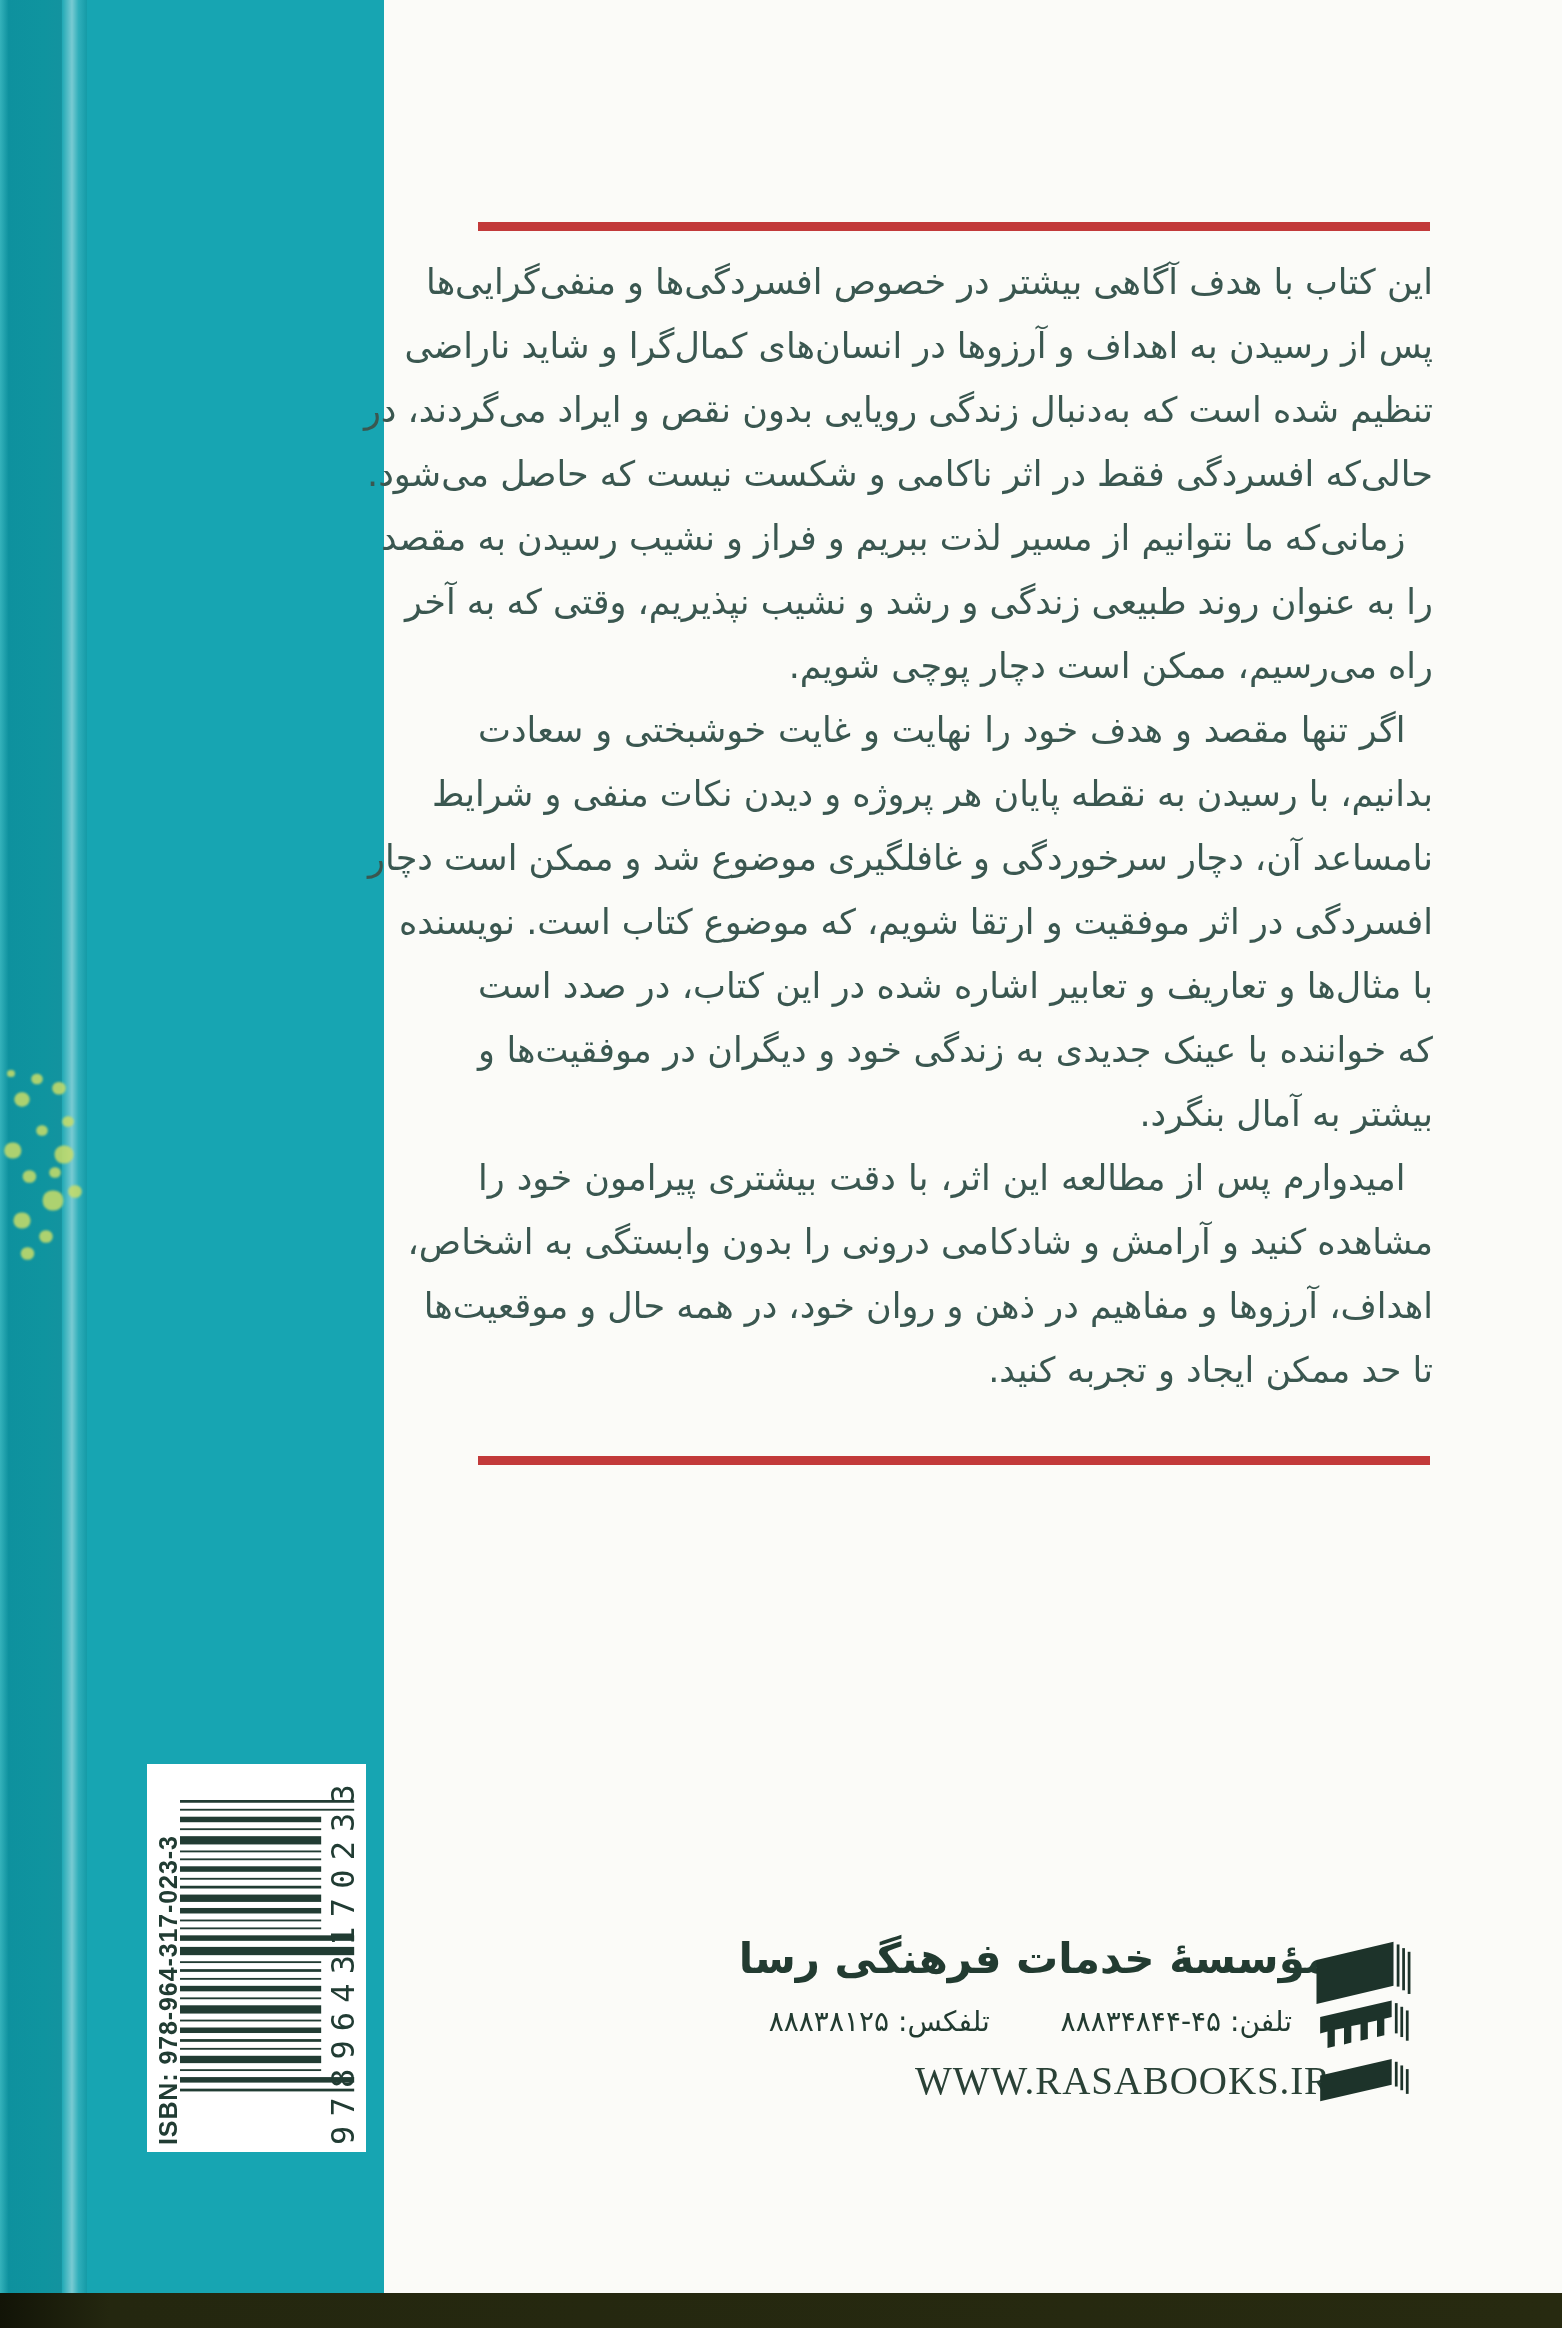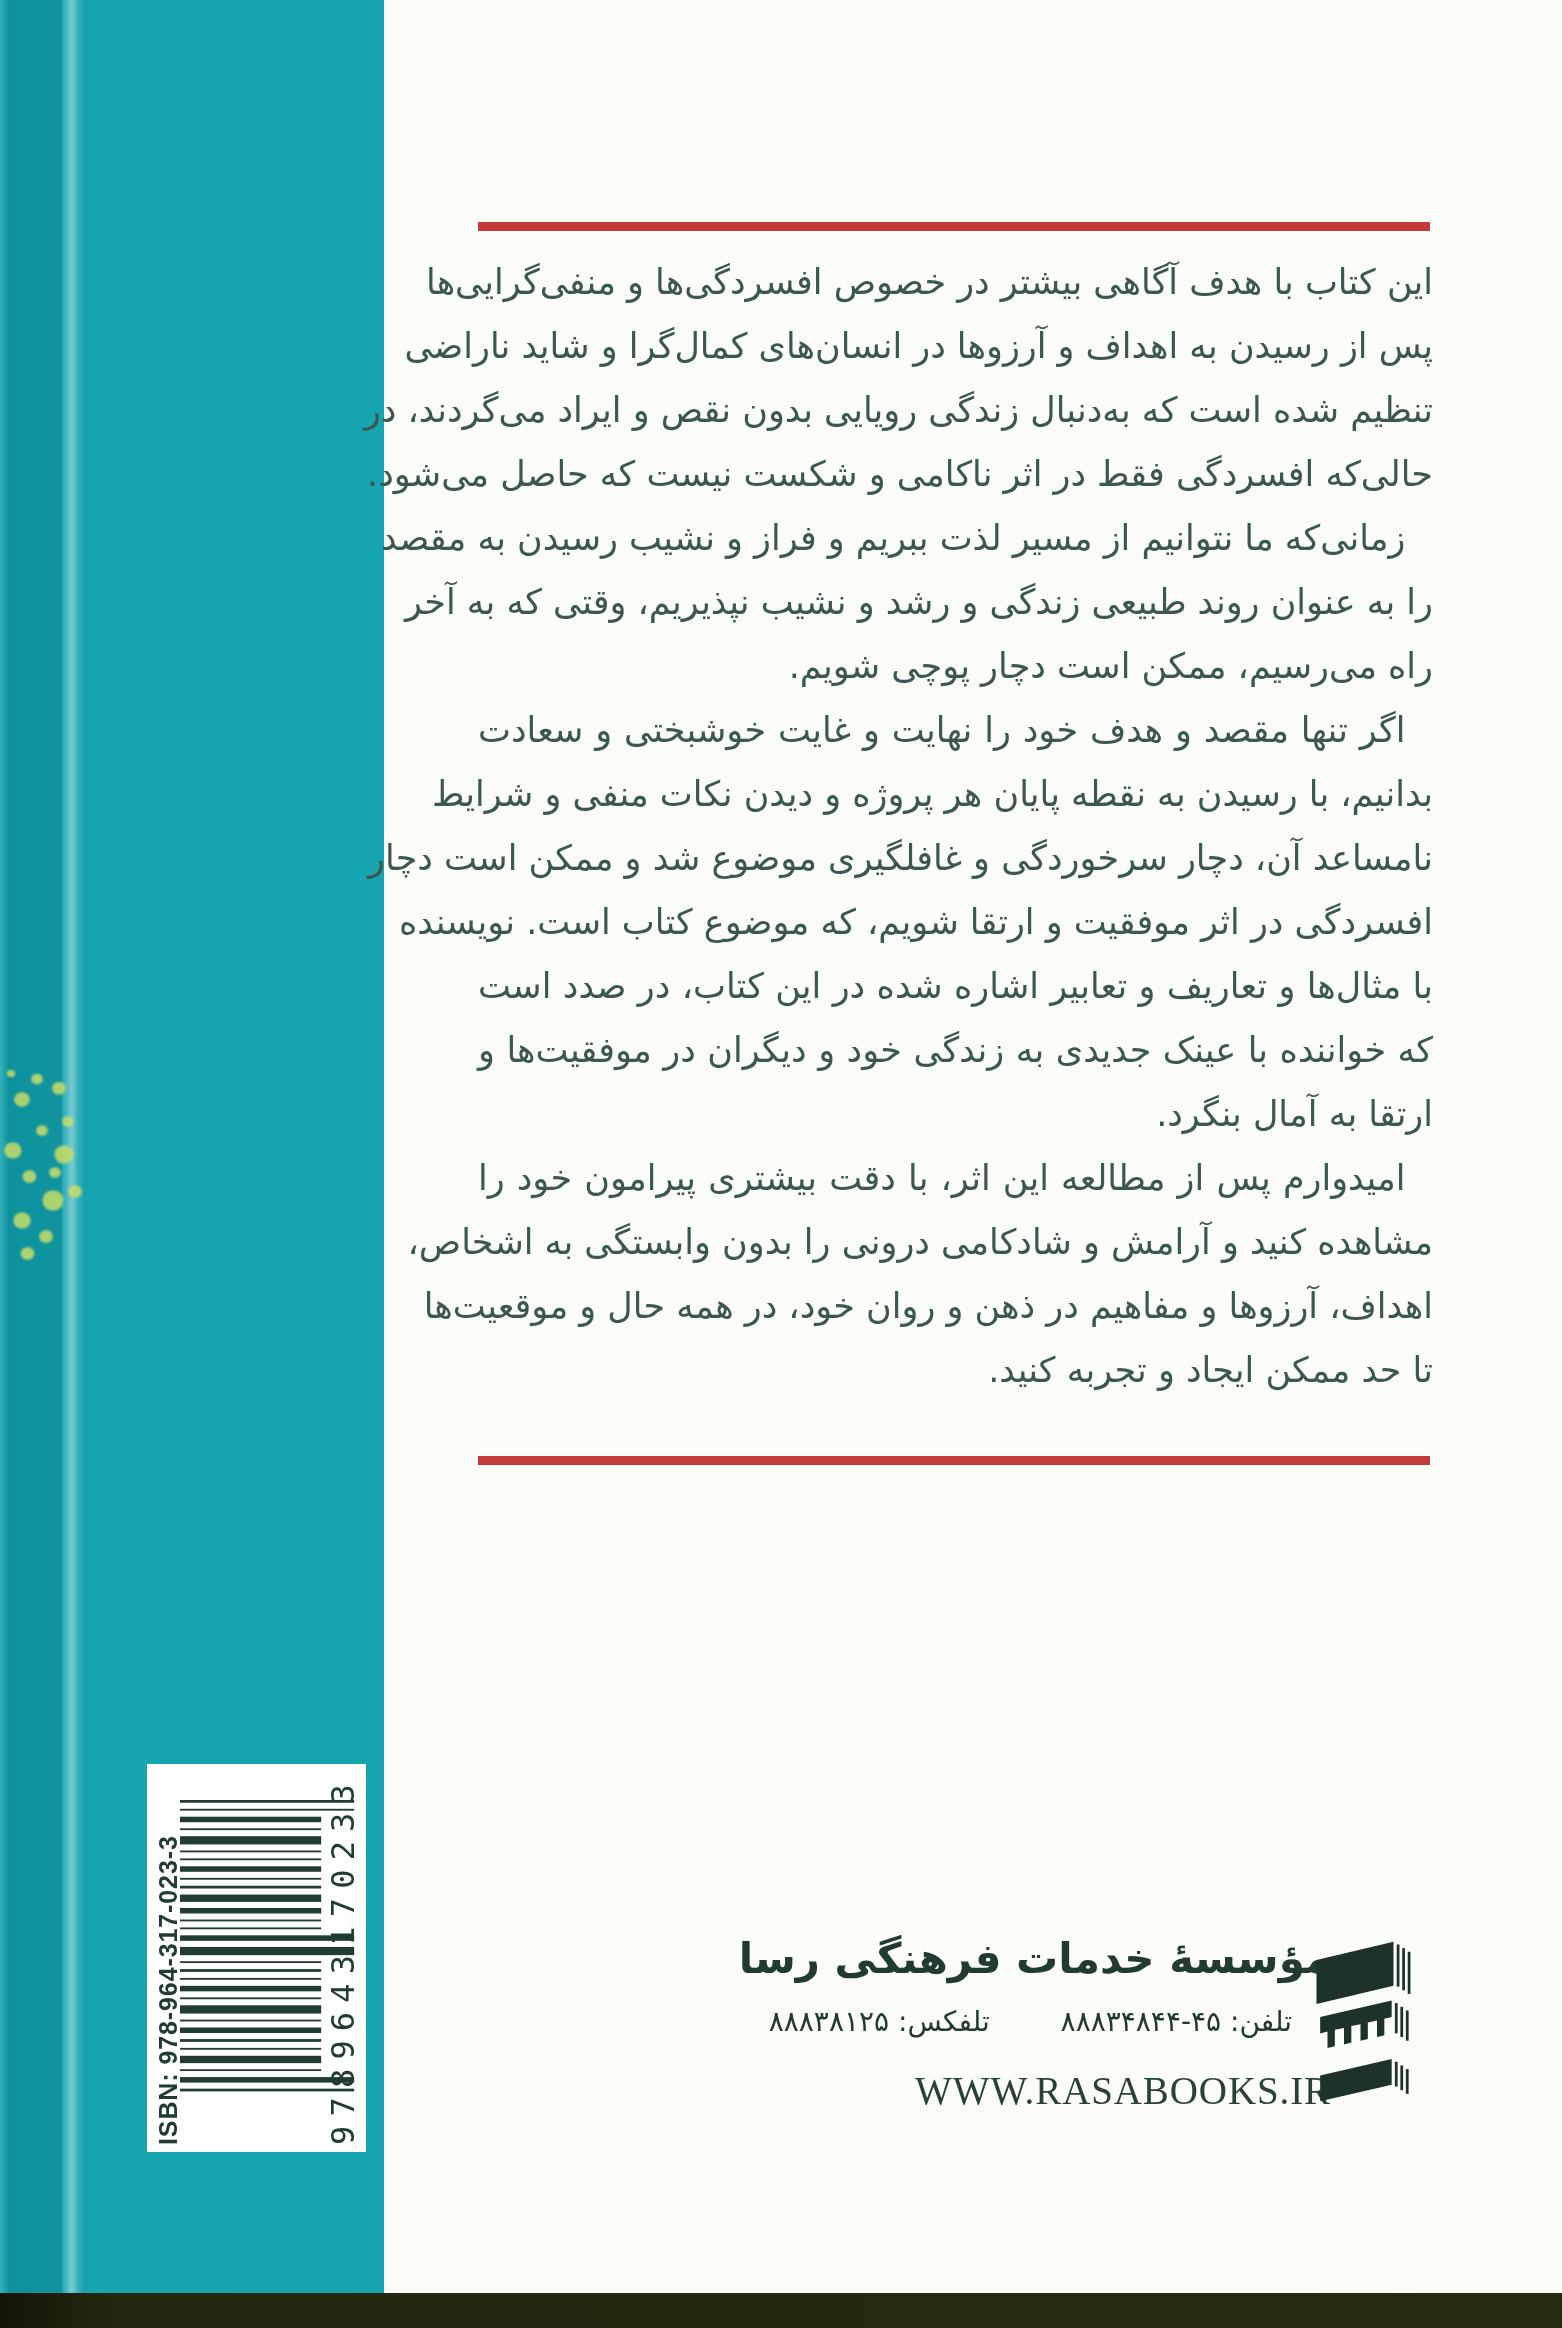--- a/index.html
+++ b/index.html
@@ -87,21 +87,21 @@
   }
   
   .publisher{
     position:absolute;right:268px;top:1930px;
     direction:rtl;text-align:right;color:var(--publisher-green,#223b31);
   }
   .pub-name{font-size:42px;font-weight:bold;line-height:57px;}
   .pub-phone{margin-top:11px;padding-right:39px;font-size:28px;line-height:48px;}
   .pub-phone .gap{display:inline-block;width:53px;}
   .pub-web{
-    margin-top:23px;direction:ltr;
+    margin-top:13px;direction:ltr;
     font-family:"Liberation Serif",serif;font-size:39px;line-height:44px;
     letter-spacing:0.9px;color:#2a4136;
   }
   .logo{position:absolute;left:1311px;top:1938px;width:121px;height:188px;}
 </style>
 </head>
 <body>
 
 <div class="page">
 
@@ -120,21 +120,21 @@
       <div class="bline">حالی‌که افسردگی فقط در اثر ناکامی و شکست نیست که حاصل می‌شود.</div>
       <div class="bline indent">زمانی‌که ما نتوانیم از مسیر لذت ببریم و فراز و نشیب رسیدن به مقصد</div>
       <div class="bline">را به عنوان روند طبیعی زندگی و رشد و نشیب نپذیریم، وقتی که به آخر</div>
       <div class="bline short">راه می‌رسیم، ممکن است دچار پوچی شویم.</div>
       <div class="bline indent">اگر تنها مقصد و هدف خود را نهایت و غایت خوشبختی و سعادت</div>
       <div class="bline">بدانیم، با رسیدن به نقطه پایان هر پروژه و دیدن نکات منفی و شرایط</div>
       <div class="bline">نامساعد آن، دچار سرخوردگی و غافلگیری موضوع شد و ممکن است دچار</div>
       <div class="bline">افسردگی در اثر موفقیت و ارتقا شویم، که موضوع کتاب است. نویسنده</div>
       <div class="bline">با مثال‌ها و تعاریف و تعابیر اشاره شده در این کتاب، در صدد است</div>
       <div class="bline">که خواننده با عینک جدیدی به زندگی خود و دیگران در موفقیت‌ها و</div>
-      <div class="bline short">ارتقا به آمال بنگرد.</div>
+      <div class="bline short">بیشتر به آمال بنگرد.</div>
       <div class="bline indent">امیدوارم پس از مطالعه این اثر، با دقت بیشتری پیرامون خود را</div>
       <div class="bline">مشاهده کنید و آرامش و شادکامی درونی را بدون وابستگی به اشخاص،</div>
       <div class="bline">اهداف، آرزوها و مفاهیم در ذهن و روان خود، در همه حال و موقعیت‌ها</div>
       <div class="bline short">تا حد ممکن ایجاد و تجربه کنید.</div>
     </div>
 
   <div class="rule rule-bottom"></div>
 
   <div class="barcode-box">
     <svg class="bars" viewBox="0 0 192 342" preserveAspectRatio="none">

